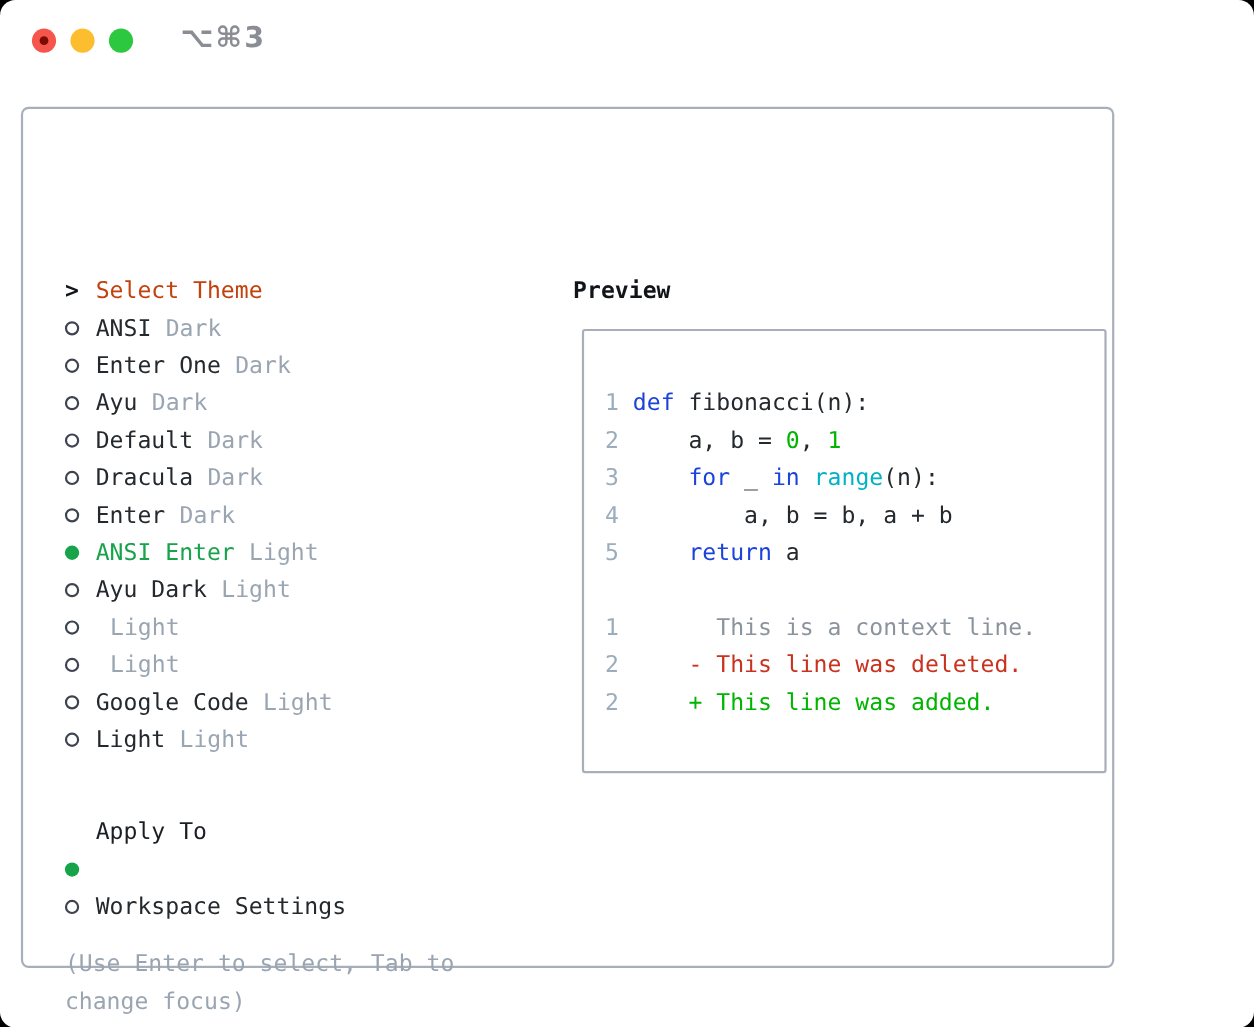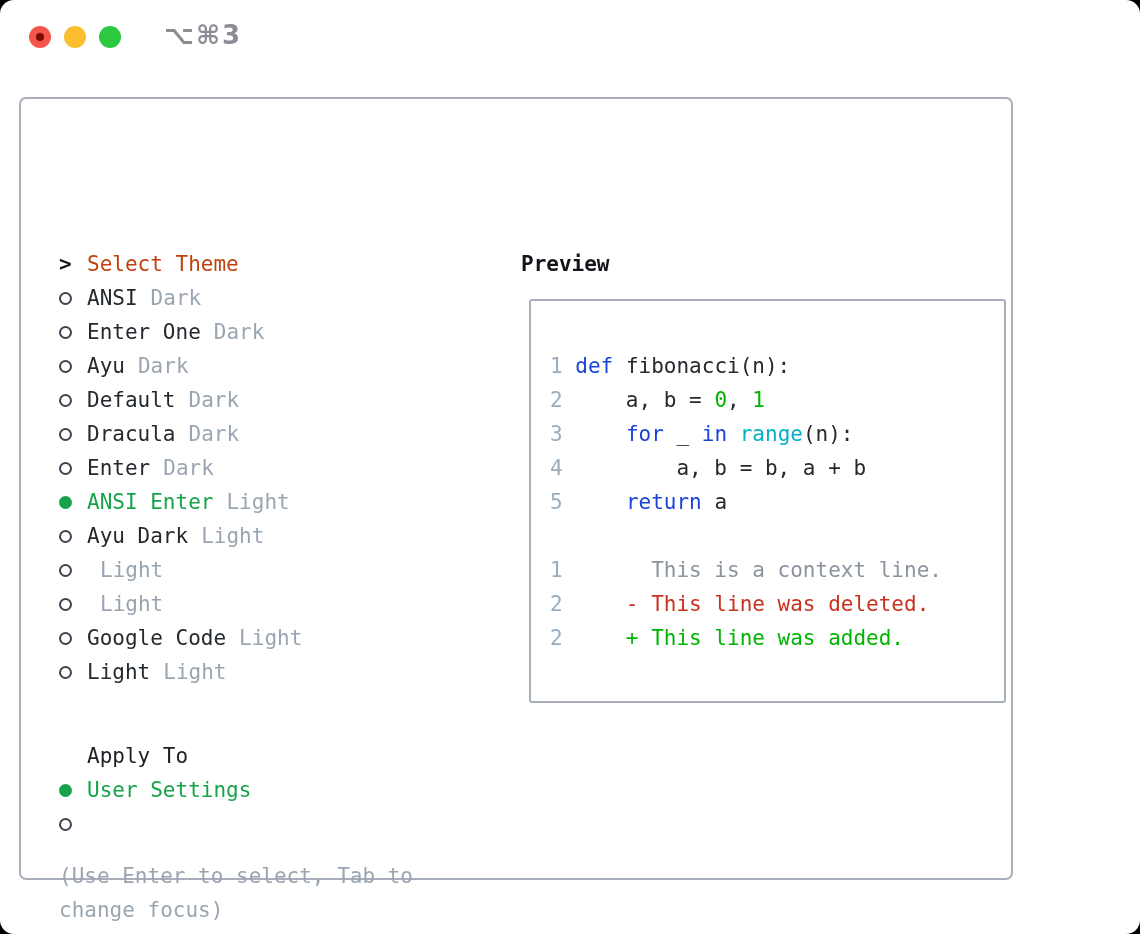--- a/index.html
+++ b/index.html
@@ -86,22 +86,22 @@
         <div class="row"><span class="marker"><span class="circle"></span></span><span class="tag" style="color: rgb(154, 165, 178);">Light</span></div>
         <div class="row"><span class="marker"><span class="circle"></span></span><span>Google Code</span><span class="tag" style="color: rgb(154, 165, 178);">Light</span></div>
         <div class="row"><span class="marker"><span class="circle"></span></span><span>Light</span><span class="tag" style="color: rgb(154, 165, 178);">Light</span></div>
       </div>
 
     <div class="list" id="apply-list">
       <div class="row">
         <span class="marker"></span>
         <span class="hdr-plain">Apply To</span>
       </div>
-    <div class="row"><span class="marker"><span class="circle sel" style="background: rgb(23, 163, 74);"></span></span><span style="color: rgb(23, 163, 74);">User Settings</span></div>
-        <div class="row"><span class="marker"><span class="circle"></span></span></div>
+    <div class="row"><span class="marker"><span class="circle sel" style="background: rgb(23, 163, 74);"></span></span></div>
+        <div class="row"><span class="marker"><span class="circle"></span></span><span>Workspace Settings</span></div>
       </div>
 
     <div class="help">(Use Enter to select, Tab to
 change focus)</div>
 
     <div class="preview-title">Preview</div>
 
     <div class="preview-box">
       <div id="code"><div class="code-line"><span class="lineno" style="color: rgb(155, 173, 189);">1 </span><span style="color: rgb(27, 67, 219);">def</span><span style="color: rgb(36, 41, 46);"> fibonacci(n):</span></div><div class="code-line"><span class="lineno" style="color: rgb(155, 173, 189);">2 </span><span style="color: rgb(36, 41, 46);">    a, b = </span><span style="color: rgb(0, 181, 0);">0</span><span style="color: rgb(36, 41, 46);">, </span><span style="color: rgb(0, 181, 0);">1</span></div><div class="code-line"><span class="lineno" style="color: rgb(155, 173, 189);">3 </span><span style="color: rgb(36, 41, 46);">    </span><span style="color: rgb(27, 67, 219);">for</span><span style="color: rgb(36, 41, 46);"> _ </span><span style="color: rgb(27, 67, 219);">in</span><span style="color: rgb(36, 41, 46);"> </span><span style="color: rgb(0, 178, 196);">range</span><span style="color: rgb(36, 41, 46);">(n):</span></div><div class="code-line"><span class="lineno" style="color: rgb(155, 173, 189);">4 </span><span style="color: rgb(36, 41, 46);">        a, b = b, a + b</span></div><div class="code-line"><span class="lineno" style="color: rgb(155, 173, 189);">5 </span><span style="color: rgb(36, 41, 46);">    </span><span style="color: rgb(27, 67, 219);">return</span><span style="color: rgb(36, 41, 46);"> a</span></div><div class="code-line"></div><div class="code-line"><span class="lineno" style="color: rgb(155, 173, 189);">1 </span><span style="color: rgb(139, 148, 158);">      This is a context line.</span></div><div class="code-line"><span class="lineno" style="color: rgb(155, 173, 189);">2 </span><span style="color: rgb(201, 50, 31);">    - This line was deleted.</span></div><div class="code-line"><span class="lineno" style="color: rgb(155, 173, 189);">2 </span><span style="color: rgb(0, 181, 0);">    + This line was added.</span></div></div>
     </div>

